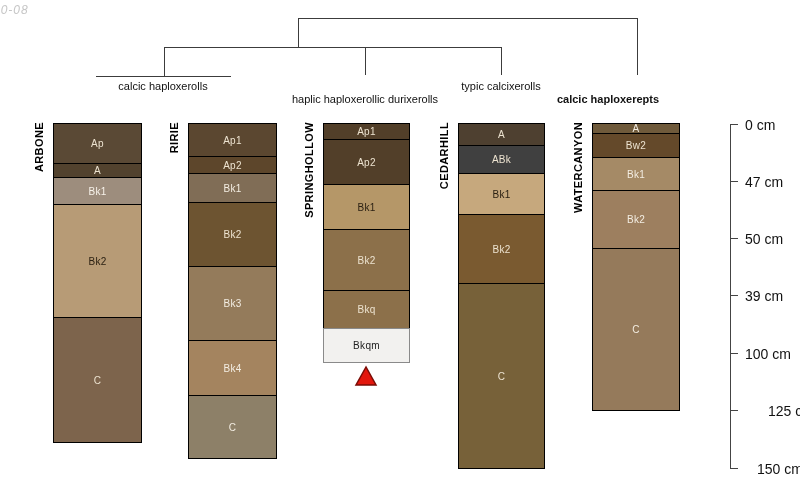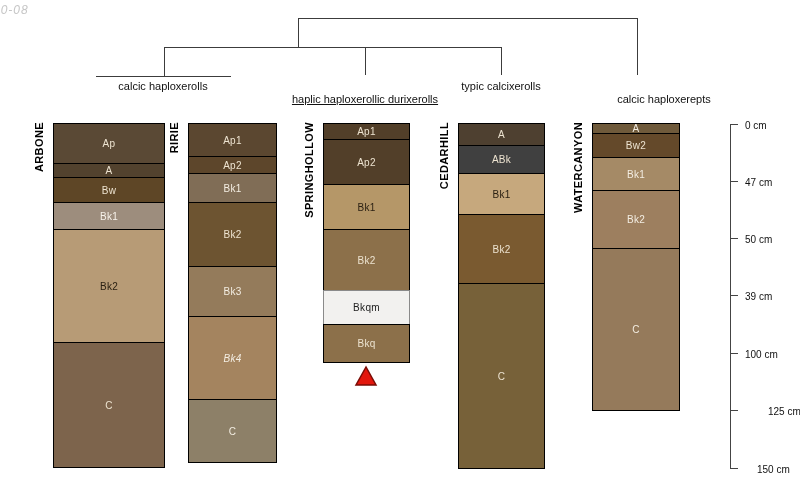--- a/index.html
+++ b/index.html
@@ -13,56 +13,53 @@
                font-size:11px;color:#111;white-space:nowrap;}
   .profile-name{position:absolute;writing-mode:vertical-rl;
                 transform:rotate(180deg);font-size:11px;font-weight:bold;
                 letter-spacing:0.4px;color:#000;white-space:nowrap;}
   .profile-column{position:absolute;}
   .horizon{box-sizing:border-box;border:1px solid #000;
            display:flex;align-items:center;justify-content:center;
            font-size:10px;letter-spacing:0.3px;}
   .horizon + .horizon{margin-top:-1px;}
   .axis-line,.axis-tick{position:absolute;background:#444;}
-  .axis-tick-label{position:absolute;font-size:10px;color:#111;
+  .axis-tick-label{position:absolute;font-size:14px;color:#111;
                    transform:translateY(-50%);white-space:nowrap;}
   .marker-svg{position:absolute;}
 </style>
 </head>
 <body>
 
 <div id="figure">
   <div class="watermark">10-08</div>
   <div id="tree-layer">
       <div class="tree-line" style="left: 298px; top: 18px; width: 339px; height: 1px;"></div>
       <div class="tree-line" style="left: 298px; top: 18px; width: 1px; height: 29px;"></div>
       <div class="tree-line" style="left: 637px; top: 18px; width: 1px; height: 57px;"></div>
       <div class="tree-line" style="left: 164px; top: 47px; width: 337px; height: 1px;"></div>
       <div class="tree-line" style="left: 164px; top: 47px; width: 1px; height: 30px;"></div>
       <div class="tree-line" style="left: 96px; top: 76px; width: 135px; height: 1px;"></div>
       <div class="tree-line" style="left: 365px; top: 47px; width: 1px; height: 28px;"></div>
       <div class="tree-line" style="left: 501px; top: 47px; width: 1px; height: 28px;"></div>
     </div>
   <div id="taxa-layer">
       <div class="taxon-label" style="left: 163px; top: 80px;">calcic haploxerolls</div>
-      <div class="taxon-label" style="left: 365px; top: 93px; text-decoration: underline;">haplic haploxerollic durixerolls</div>
+      <div class="taxon-label" style="left: 365px; top: 93px;">haplic haploxerollic durixerolls</div>
       <div class="taxon-label" style="left: 501px; top: 80px;">typic calcixerolls</div>
-      <div class="taxon-label" style="left: 664px; top: 93px;">calcic haploxerepts</div>
+      <div class="taxon-label" style="left: 608px; top: 93px; font-weight: bold;">calcic haploxerepts</div>
     </div>
   <div id="profiles-layer">
       <div class="profile-name" style="left: 33px; top: 122px;">ARBONE</div>
-      <div class="profile-column" style="left: 53px; top: 123px; width: 112px;">
+      <div class="profile-column" style="left: 53px; top: 123px; width: 89px;">
         <div class="horizon" style="height: 41px; background: rgb(90, 73, 53); color: rgb(237, 227, 208);">
           <span>Ap</span>
         </div>
         <div class="horizon" style="height: 15px; background: rgb(82, 66, 46); color: rgb(237, 227, 208);">
           <span>A</span>
-        </div>
-        <div class="horizon" style="height: 26px; background: rgb(94, 70, 38); color: rgb(237, 227, 208);">
-          <span>Bw</span>
         </div>
         <div class="horizon" style="height: 28px; background: rgb(157, 141, 125); color: rgb(247, 242, 234);">
           <span>Bk1</span>
         </div>
         <div class="horizon" style="height: 114px; background: rgb(183, 155, 118); color: rgb(43, 33, 19);">
           <span>Bk2</span>
         </div>
         <div class="horizon" style="height: 126px; background: rgb(125, 100, 76); color: rgb(237, 227, 208);">
           <span>C</span>
         </div>
@@ -74,49 +71,49 @@
         </div>
         <div class="horizon" style="height: 18px; background: rgb(93, 70, 43); color: rgb(237, 227, 208);">
           <span>Ap2</span>
         </div>
         <div class="horizon" style="height: 30px; background: rgb(128, 109, 86); color: rgb(243, 237, 226);">
           <span>Bk1</span>
         </div>
         <div class="horizon" style="height: 65px; background: rgb(109, 84, 49); color: rgb(237, 227, 208);">
           <span>Bk2</span>
         </div>
-        <div class="horizon" style="height: 51px; background: rgb(148, 123, 91); color: rgb(243, 237, 226);">
+        <div class="horizon" style="height: 75px; background: rgb(148, 123, 91); color: rgb(243, 237, 226);">
           <span>Bk3</span>
         </div>
-        <div class="horizon" style="height: 84px; background: rgb(164, 132, 95); color: rgb(243, 237, 226); font-style: italic;">
+        <div class="horizon" style="height: 56px; background: rgb(164, 132, 95); color: rgb(243, 237, 226);">
           <span>Bk4</span>
         </div>
         <div class="horizon" style="height: 64px; background: rgb(141, 128, 104); color: rgb(243, 237, 226);">
           <span>C</span>
         </div>
       </div>
       <div class="profile-name" style="left: 303px; top: 122px;">SPRINGHOLLOW</div>
       <div class="profile-column" style="left: 323px; top: 123px; width: 87px;">
         <div class="horizon" style="height: 17px; background: rgb(82, 63, 41); color: rgb(237, 227, 208);">
           <span>Ap1</span>
         </div>
         <div class="horizon" style="height: 46px; background: rgb(82, 63, 41); color: rgb(237, 227, 208);">
           <span>Ap2</span>
         </div>
         <div class="horizon" style="height: 46px; background: rgb(181, 151, 104); color: rgb(43, 33, 19);">
           <span>Bk1</span>
         </div>
         <div class="horizon" style="height: 62px; background: rgb(140, 112, 74); color: rgb(237, 227, 208);">
           <span>Bk2</span>
         </div>
+        <div class="horizon" style="height: 39px; background: rgb(140, 112, 74); color: rgb(237, 227, 208);">
+          <span>Bkq</span>
+        </div>
         <div class="horizon" style="height: 35px; background: rgb(242, 241, 239); color: rgb(34, 34, 34); border-color: rgb(138, 138, 138);">
           <span>Bkqm</span>
-        </div>
-        <div class="horizon" style="height: 39px; background: rgb(140, 112, 74); color: rgb(237, 227, 208);">
-          <span>Bkq</span>
         </div>
       </div>
       <div class="profile-name" style="left: 438px; top: 122px;">CEDARHILL</div>
       <div class="profile-column" style="left: 458px; top: 123px; width: 87px;">
         <div class="horizon" style="height: 23px; background: rgb(78, 64, 48); color: rgb(237, 227, 208);">
           <span>A</span>
         </div>
         <div class="horizon" style="height: 29px; background: #404040; color: rgb(237, 227, 208);">
           <span>ABk</span>
         </div>

